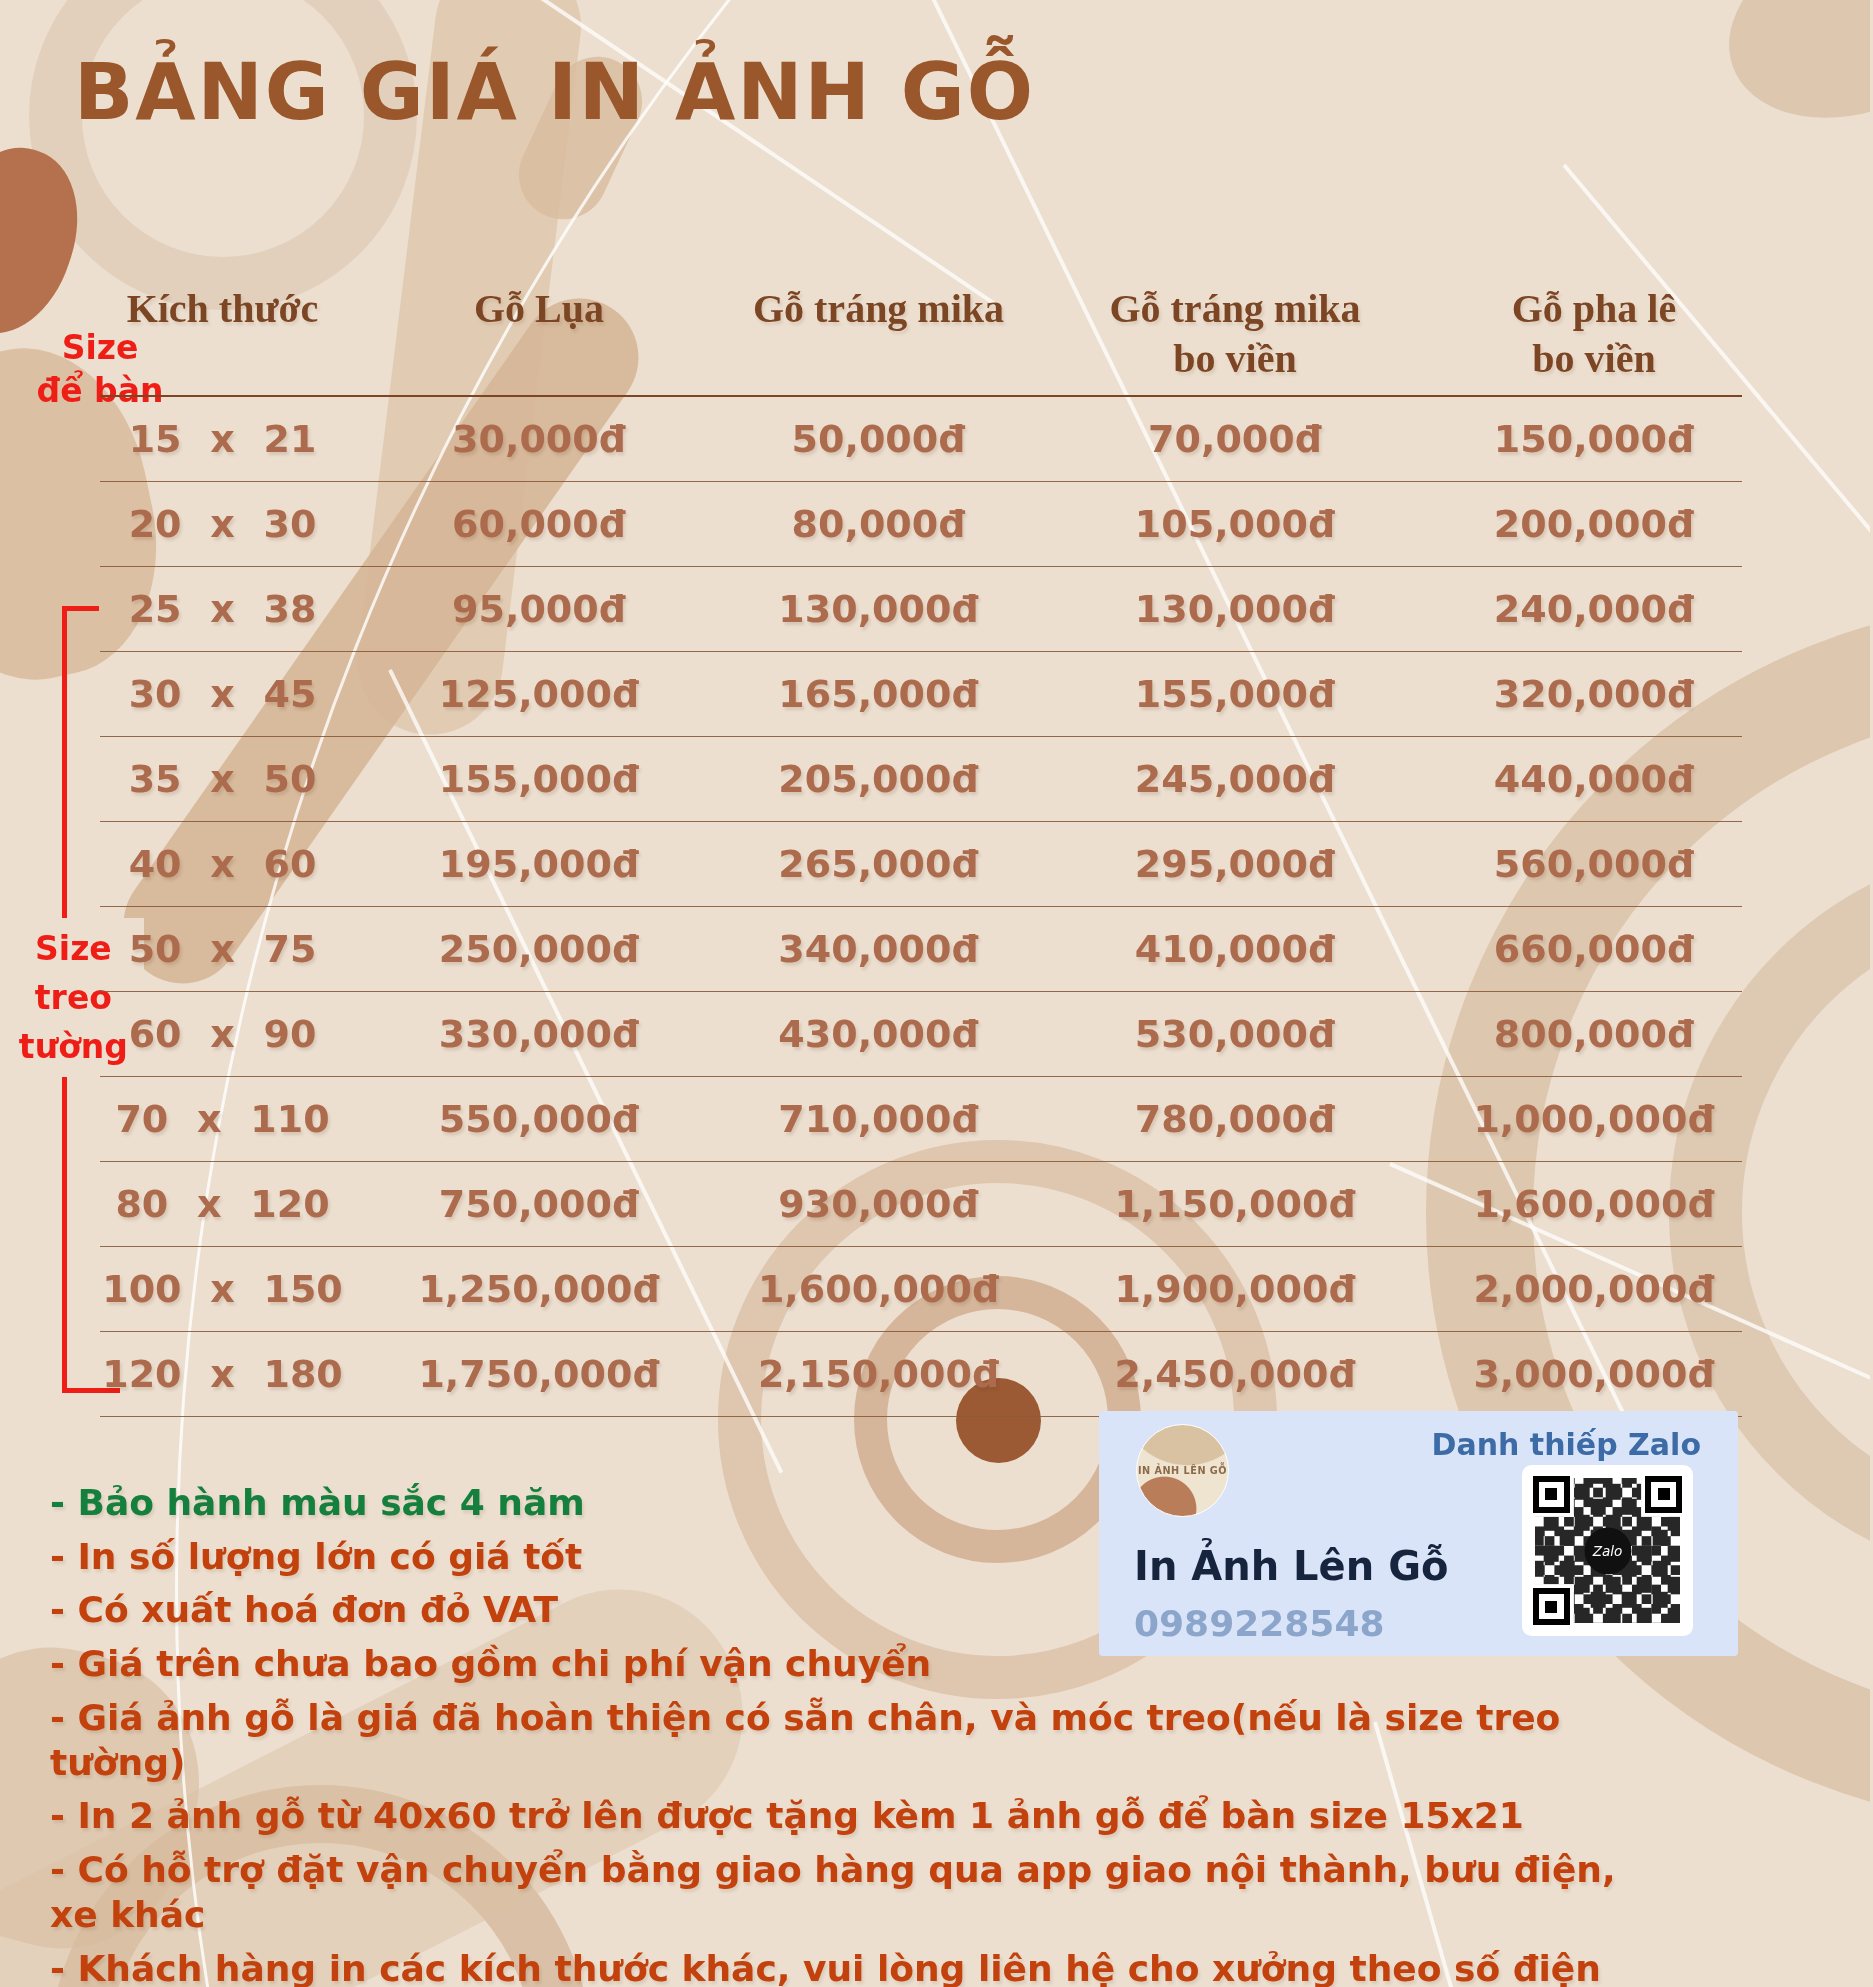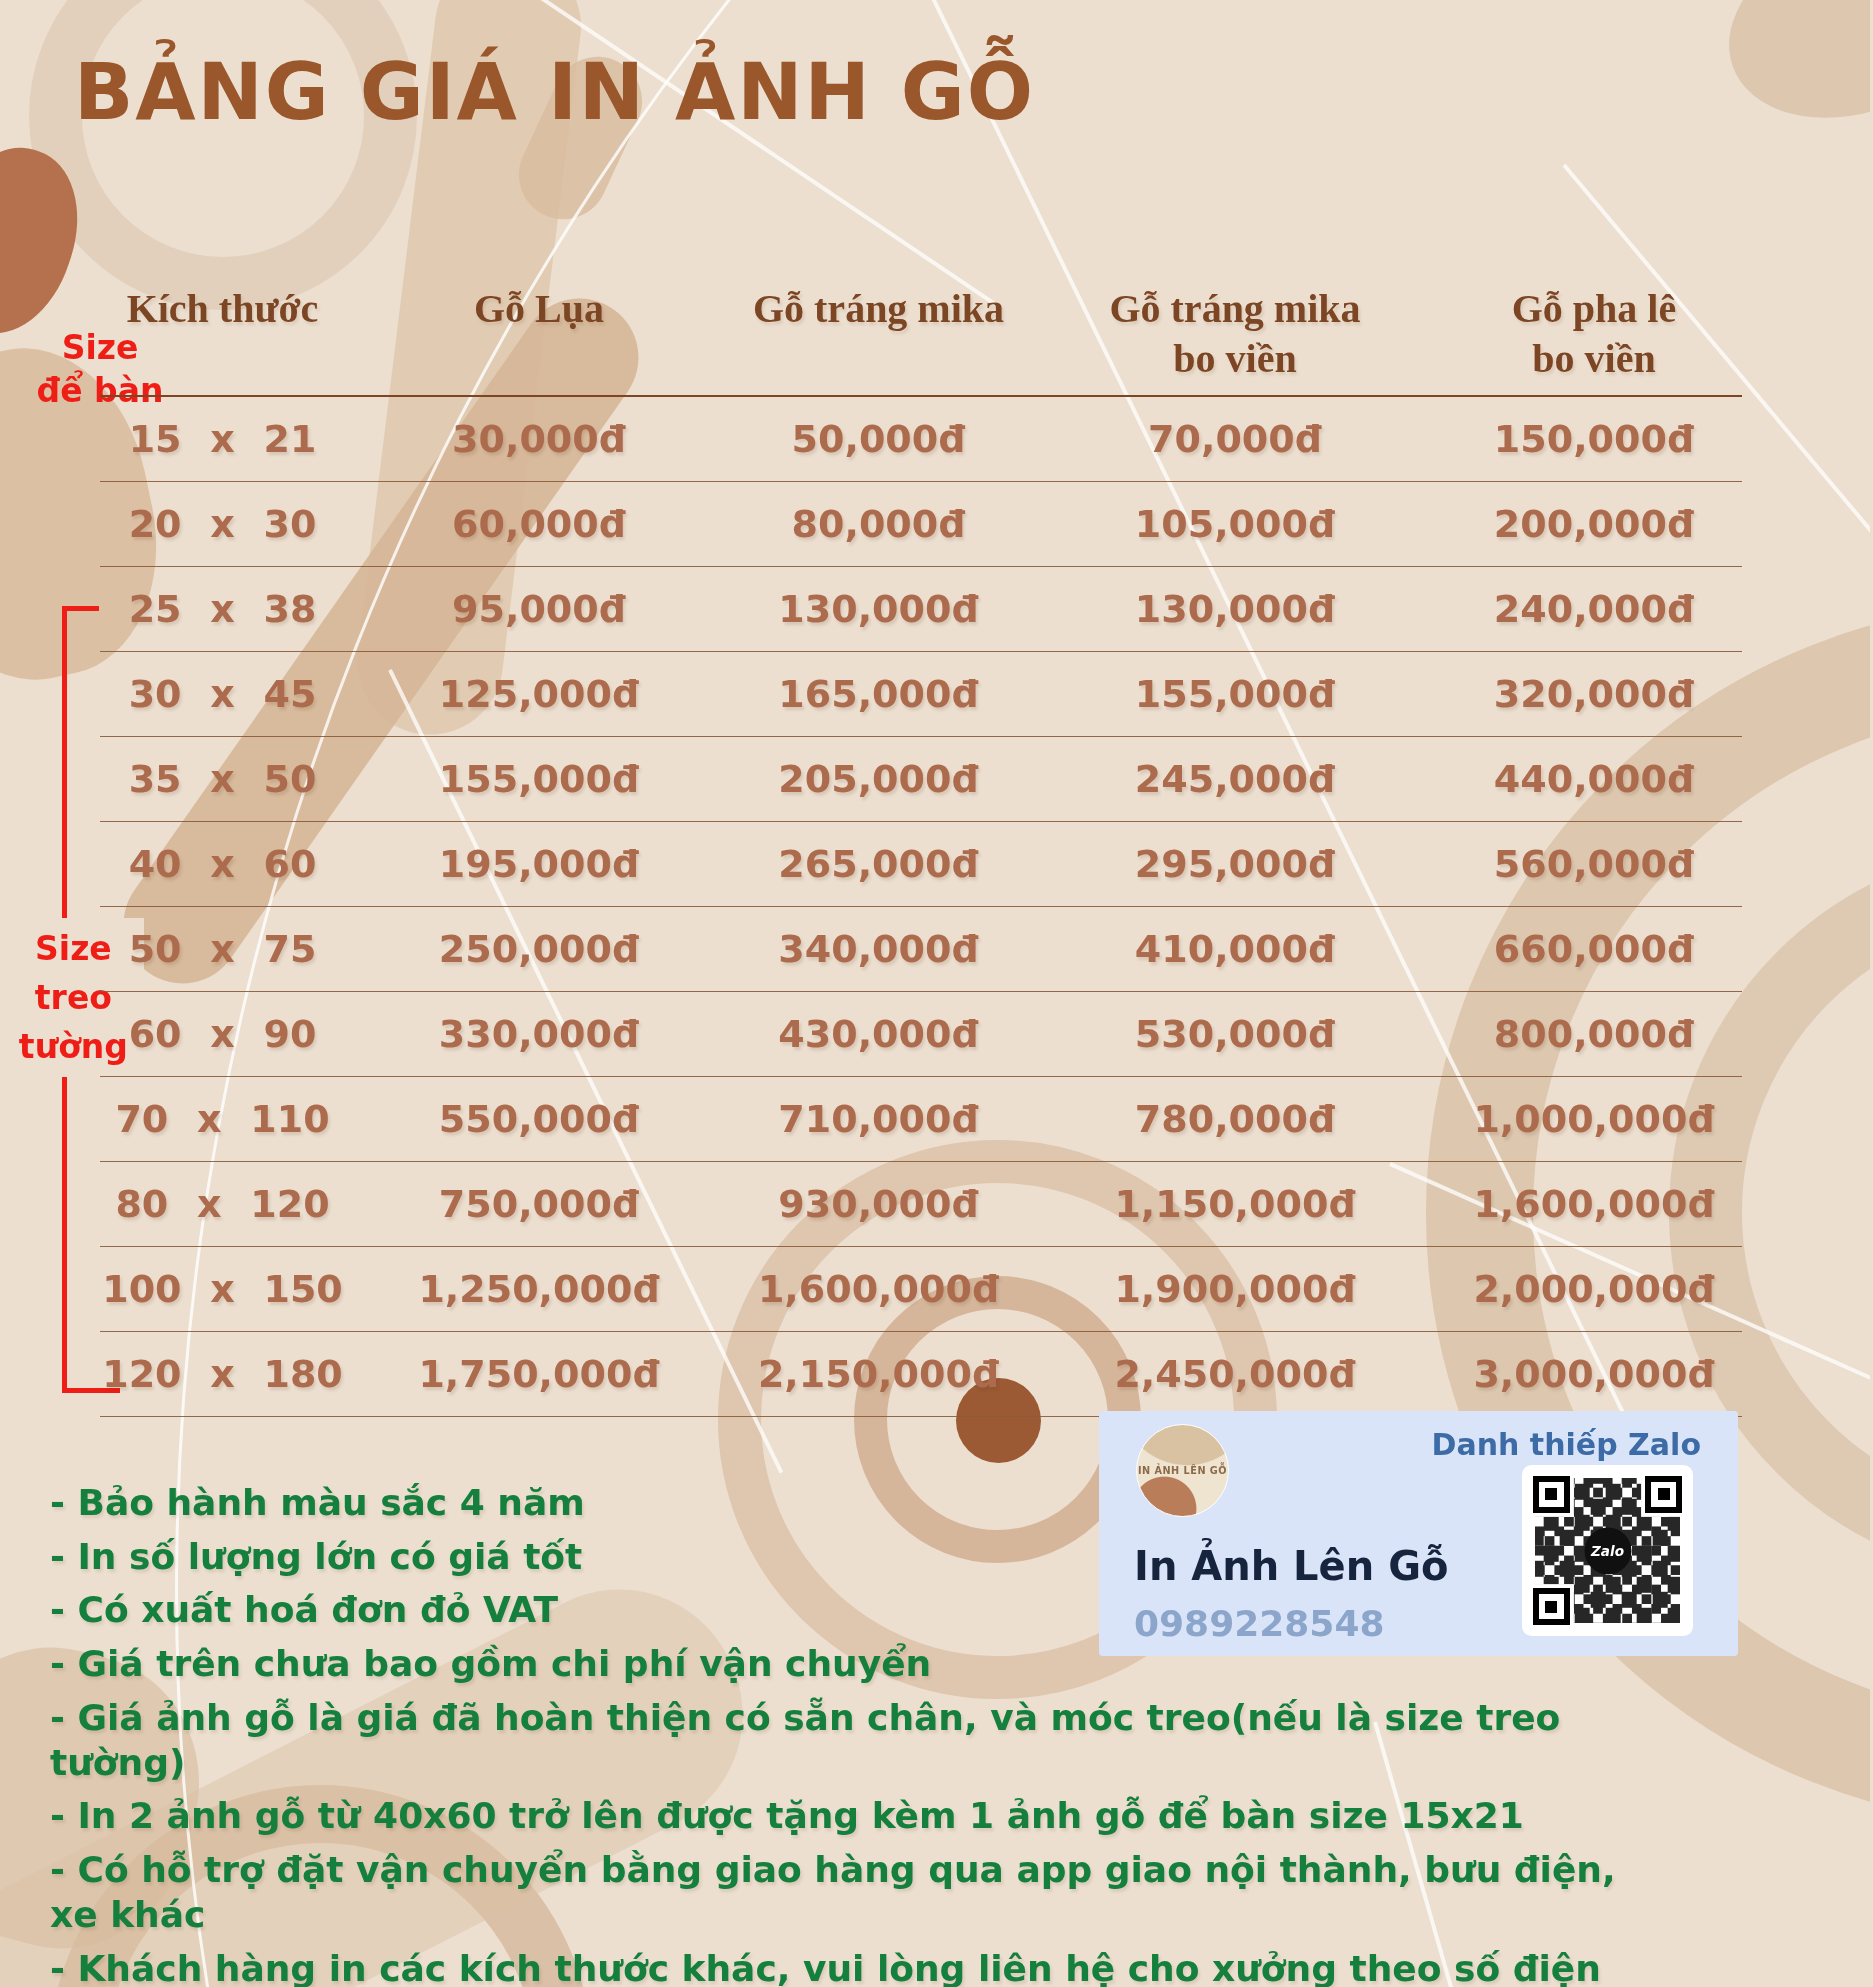--- a/index.html
+++ b/index.html
@@ -52,21 +52,21 @@
   .side-label { position:absolute; z-index:2; color:#ee1d16; font-weight:800; font-size:33px;
                 text-align:center; }
   .label-desk { left:27px; top:326px; width:146px; line-height:43px; }
   .label-wall { left:2.9px; top:918px; width:141px; line-height:49px; background:#ecdfd0; padding:5.8px 0; }
   .bracket { position:absolute; background:#ee1d16; z-index:1; }
   .bracket-v { left:62px; top:606px; width:4.9px; height:786px; }
   .bracket-t { left:62px; top:606px; width:37px; height:4.9px; }
   .bracket-b { left:62px; top:1388px; width:58px; height:4.9px; }
 
   .notes { position:absolute; left:50px; top:1454px; width:1572px; z-index:2; }
-  .note { font-size:36px; font-weight:800; color:#15803d; line-height:45px; margin-bottom:8.7px;
+  .note { font-size:36px; font-weight:800; color:#c2410c; line-height:45px; margin-bottom:8.7px;
           text-shadow:1.9px 2.9px 2.9px rgba(100,55,25,.12); }
   .note.red { color:#15803d;margin-top:26px; }
 
   .zalo-card { position:absolute; left:1099px; top:1411px; width:639px; height:245px; z-index:3;
                background:#d9e4f8; border-radius:3.9px; }
   .avatar { position:absolute; left:37px; top:12.6px; width:93px; height:93px; border-radius:50%;
             background:
               radial-gradient(circle at 30% 92%, #b97e59 0 30%, transparent 31%),
               radial-gradient(circle at 55% -30%, #d9c2a2 0 52%, transparent 53%),
               #efe4cf;
@@ -79,21 +79,21 @@
   .qr-pattern { position:absolute; inset:12.6px; opacity:.92;
             background-image:
               repeating-conic-gradient(#151515 0 25%, transparent 0 50%),
               repeating-conic-gradient(transparent 0 25%, #151515 0 50%);
             background-size:19.4px 19.4px, 31px 31px; background-position:0 0, 8.7px 5.8px; }
   .qf { position:absolute; width:37px; height:37px; background:#fff; border:6.8px solid #000;
         box-shadow:0 0 0 3.9px #fff; display:flex; align-items:center; justify-content:center; }
   .qf i { display:block; width:12.6px; height:12.6px; background:#000; }
   .qf.tl { left:10.7px; top:10.7px; } .qf.tr { right:10.7px; top:10.7px; } .qf.bl { left:10.7px; bottom:10.7px; }
   .qz { position:absolute; left:50%; top:50%; transform:translate(-50%,-50%); width:47px; height:47px;
-        border-radius:50%; background:#101010; color:#fff; font-size:13.6px; font-weight:700;
+        border-radius:50%; background:#101010; color:#fff; font-size:13.6px; font-weight:400;
         display:flex; align-items:center; justify-content:center; font-style:italic; }
 </style>
 </head>
 <body>
 
 <div class="page">
 
   <div class="decor ring-tl"></div>
   <div class="decor blob-left-terracotta"></div>
   <div class="decor blob-left-tan"></div>

